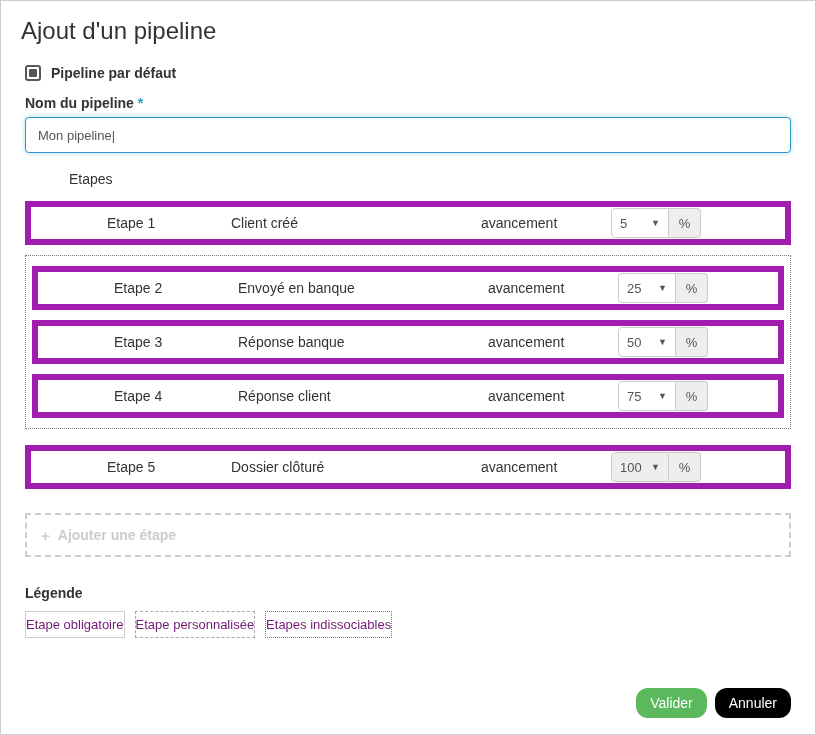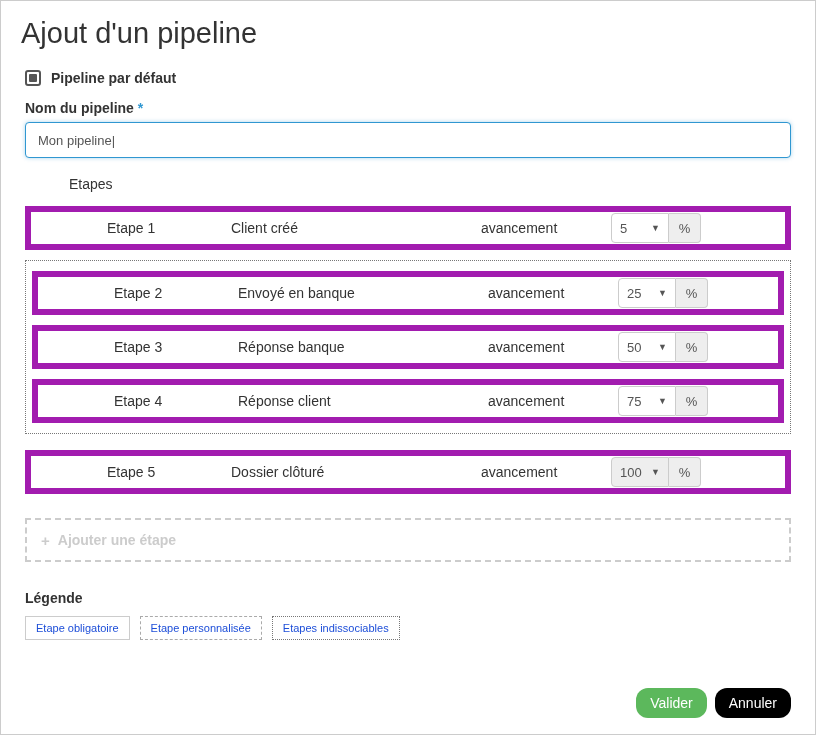--- a/index.html
+++ b/index.html
@@ -15,21 +15,21 @@
       border: 1px solid #ccc;
       width: 816px;
       height: 735px;
       display: flex;
       flex-direction: column;
     }
     .modal-header {
       padding: 16px 20px 10px 20px;
     }
     .modal-title {
-      font-size: 29px;
+      font-size: 24px;
       font-weight: 400;
       color: #333;
     }
     .modal-body {
       padding: 10px 24px 20px 24px;
       flex: 1;
     }
     .checkbox-row {
       display: flex;
       align-items: center;
@@ -167,23 +167,23 @@
     .legend-label {
       font-weight: 700;
       margin-bottom: 10px;
       color: #333;
     }
     .legend-row {
       display: flex;
       gap: 10px;
     }
     .legend-item {
-      padding: 5px 10px;
-      font-size: 11px;
-      color: #1d4ed8;
+      padding: 5px 0;
+      font-size: 13px;
+      color: #701a75;
     }
     .legend-solid {
       border: 1px solid #ccc;
     }
     .legend-dashed {
       border: 1px dashed #aaa;
     }
     .legend-dotted {
       border: 1px dotted #777;
     }

